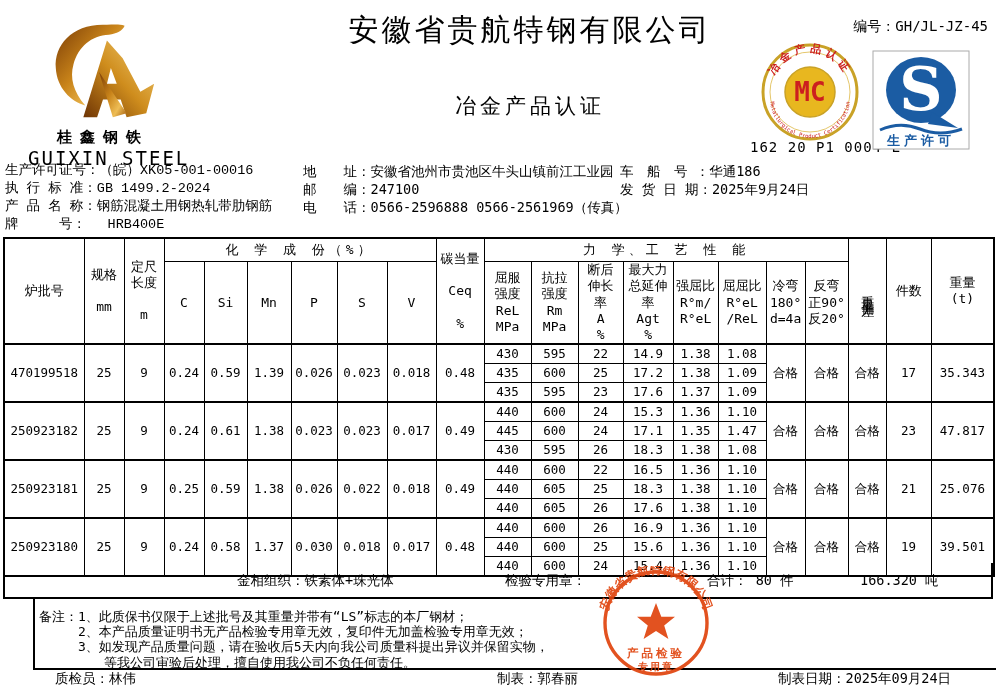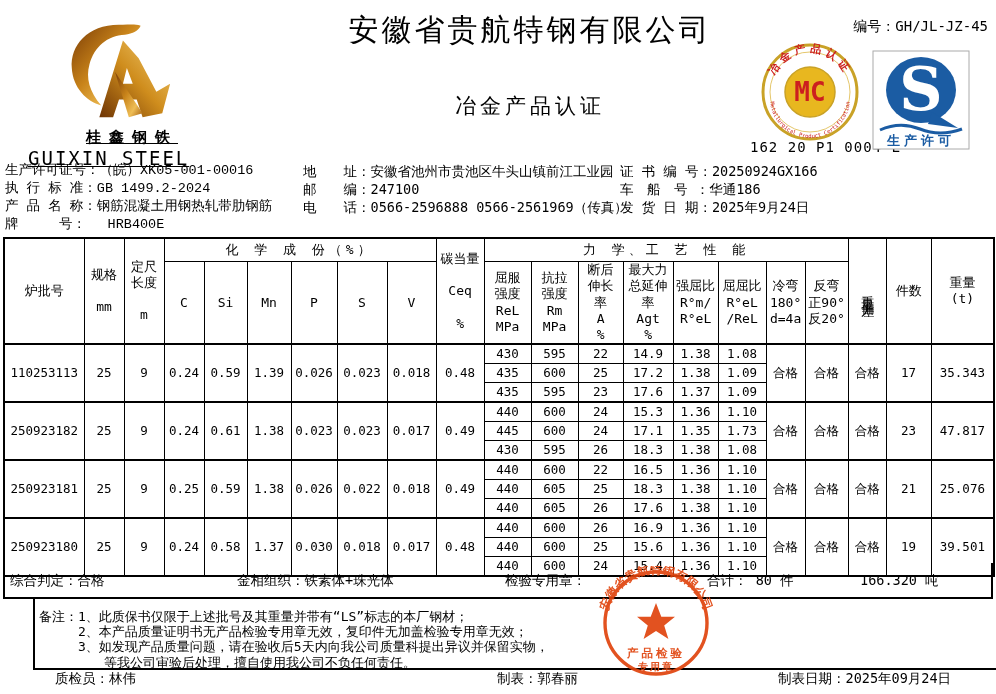--- a/index.html
+++ b/index.html
@@ -2,21 +2,21 @@
 <html><head>
 <meta charset="utf-8">
 <style>
   html,body{margin:0;padding:0;background:#fff;}
   body{width:996px;height:694px;position:relative;overflow:hidden;
        font-family:"DejaVu Sans Mono","DejaVu Sans",monospace;color:#000;}
   .page{position:absolute;inset:0;}
 
   
   .hdr{position:absolute;left:0;top:0;width:996px;height:236px;}
-  .logo-box{position:absolute;left:28px;top:22px;width:150px;text-align:right;text-decoration:underline;}
+  .logo-box{position:absolute;left:28px;top:22px;width:150px;text-align:center;}
   .logo-cn{font-size:15px;font-weight:bold;letter-spacing:8px;margin-top:2px;white-space:nowrap;}
   .logo-en{font-size:19px;letter-spacing:2px;white-space:nowrap;}
   .title{position:absolute;left:180px;top:10px;width:700px;text-align:center;
          font-family:"DejaVu Serif","Liberation Serif",serif;font-size:30px;letter-spacing:3px;}
   .subtitle{position:absolute;left:180px;top:92px;width:700px;text-align:center;
             font-family:"DejaVu Serif","Liberation Serif",serif;font-size:21px;letter-spacing:4px;}
   .doc-no{position:absolute;right:8px;top:18px;font-size:14px;}
   .mc-seal{position:absolute;left:760px;top:42px;}
   .mc-code{position:absolute;left:750px;top:139px;font-size:14px;letter-spacing:1px;}
   .qs-seal{position:absolute;left:872px;top:50px;}
@@ -120,21 +120,20 @@
       <div class="info-line"><span>执 行 标 准：</span><span>GB 1499.2-2024</span></div>
       <div class="info-line"><span>产 品 名 称：</span><span>钢筋混凝土用钢热轧带肋钢筋</span></div>
       <div class="info-line"><span>牌　　　号：</span><span>　 HRB400E</span></div>
     </div>
     <div class="info-col col-m">
       <div class="info-line"><span>地　　址：</span><span>安徽省池州市贵池区牛头山镇前江工业园</span></div>
       <div class="info-line"><span>邮　　编：</span><span>247100</span></div>
       <div class="info-line"><span>电　　话：</span><span>0566-2596888  0566-2561969（传真）</span></div>
     </div>
     <div class="info-col col-r">
-      <div class="info-line"><span>证 书 编 号：</span><span>20250924GX166</span></div>
       <div class="info-line"><span>车　船　号 ：</span><span>华通186</span></div>
       <div class="info-line"><span>发 货 日 期：</span><span>2025年9月24日</span></div>
     </div>
   </div>
 
   <table class="data">
     <colgroup>
       <col style="width:80px">
         <col style="width:40px">
         <col style="width:40px">
@@ -213,21 +212,21 @@
         <th>冷弯
 180°
 d=4a</th>
         <th>反弯
 正90°
 反20°</th>
       </tr>
     </thead>
     <tbody>
         <tr class="batch-start">
-          <td rowspan="3" class="batch-cell">110253113</td>
+          <td rowspan="3" class="batch-cell">470199518</td>
           <td rowspan="3">25</td>
           <td rowspan="3">9</td>
           <td rowspan="3">0.24</td>
           <td rowspan="3">0.59</td>
           <td rowspan="3">1.39</td>
           <td rowspan="3">0.026</td>
           <td rowspan="3">0.023</td>
           <td rowspan="3">0.018</td>
           <td rowspan="3">0.48</td>
           <td>430</td>
@@ -280,21 +279,21 @@
           <td rowspan="3">合格</td>
           <td rowspan="3">23</td>
           <td rowspan="3">47.817</td>
         </tr>
         <tr>
           <td>445</td>
           <td>600</td>
           <td>24</td>
           <td>17.1</td>
           <td>1.35</td>
-          <td>1.73</td>
+          <td>1.47</td>
         </tr>
         <tr>
           <td>430</td>
           <td>595</td>
           <td>26</td>
           <td>18.3</td>
           <td>1.38</td>
           <td>1.08</td>
         </tr>
         <tr class="batch-start">
@@ -372,21 +371,20 @@
           <td>600</td>
           <td>24</td>
           <td>15.4</td>
           <td>1.36</td>
           <td>1.10</td>
         </tr>
       </tbody>
   </table>
 
   <div class="summary">
-    <span style="left:5px">综合判定：合格</span>
     <span style="left:232px">金相组织：铁素体+珠光体</span>
     <span style="left:500px">检验专用章：</span>
     <span style="left:702px">合计：  80  件</span>
     <span style="left:855px">166.320   吨</span>
   </div>
 
   <div class="notes">
     <div class="notes-row">
       <span class="notes-label">备注：</span>
       <span class="notes-lines">1、此质保书仅限于上述批号及其重量并带有“LS”标志的本厂钢材；

